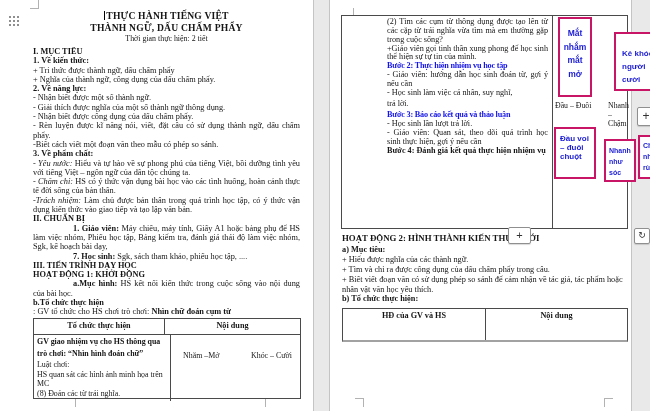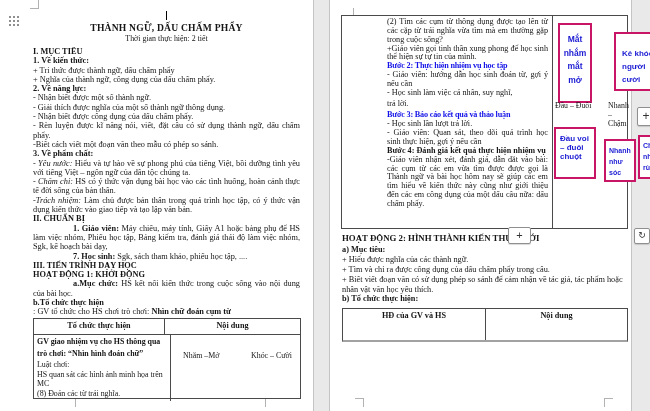--- a/index.html
+++ b/index.html
@@ -41,21 +41,21 @@
   
   #table1{left:11px;top:15px;width:285px;height:212px;}
   #table1 .cellL{width:170px;border-right:1px solid #4a4a4a;padding:2px 4px;
                  font-size:8.2px;line-height:8.85px;text-align:justify;box-sizing:border-box;margin-left:41px;}
   #table1 .cellL p{margin:0;}
   #table1 .cellR{flex:1;position:relative;}
   .step{color:var(--step,#1414e8);font-weight:bold;white-space:nowrap;letter-spacing:-.2px;}
   
   .card{position:absolute;box-sizing:border-box;border:2px solid var(--pink,#c81566);background:#fff;
         color:var(--blue,#1b1bd4);font-weight:bold;font-family:"Liberation Sans","DejaVu Sans",sans-serif;}
-  #card1{left:5px;top:7px;width:34px;height:80px;padding-top:8px;text-align:center;font-size:8.5px;line-height:13.5px;}
+  #card1{left:5px;top:1px;width:34px;height:80px;padding-top:8px;text-align:center;font-size:8.5px;line-height:13.5px;}
   #card2{left:61px;top:16px;width:48px;height:59px;padding:13px 0 0 6px;font-size:8px;line-height:13px;}
   #card3{left:1px;top:111px;width:42px;height:52px;padding:5px 0 0 4px;font-size:8px;line-height:9px;}
   #card4{left:51px;top:123px;width:32px;height:43px;padding:4px 0 0 3px;font-size:7px;line-height:11px;}
   #card5{left:85px;top:119px;width:29px;height:44px;padding:3px 0 0 3px;font-size:7px;line-height:11px;}
   .pairlbl{position:absolute;top:85px;font-size:7.8px;color:#161616;font-family:"Liberation Serif",serif;}
   
   .act2{position:absolute;left:12px;top:234px;width:285px;font-size:8.3px;line-height:9.9px;}
   .act2 p{margin:0;}
   .act2 .h{font-size:8.8px;font-weight:bold;margin-bottom:1px;}
   
@@ -85,21 +85,21 @@
         <i style="left:8px;top:4px"></i>
       <i style="left:0;top:8px"></i>
         <i style="left:4px;top:8px"></i>
         <i style="left:8px;top:8px"></i>
     </div>
     <div class="crop rb" style="left:30px;top:0"></div>
     <div class="crop tr" style="left:67px;top:398px"></div>
     <div class="crop tl" style="left:265px;top:398px"></div>
 
     <div class="titleBlock">
-      <div class="t1"><span class="caret"></span></div>
+      <div class="t1"><span class="caret"></span><span>THỰC HÀNH TIẾNG VIỆT</span></div>
       <div class="t2">THÀNH NGỮ, DẤU CHẤM PHẨY</div>
       <div class="sub">Thời gian thực hiện: 2 tiết</div>
     </div>
 
     <div class="bodyL">
       <p class="bd">I. MỤC TIÊU</p>
       <p class="bi">1. Về kiến thức:</p>
       <p>+ Tri thức được thành ngữ, dấu chấm phẩy</p>
       <p>+ Nghĩa của thành ngữ, công dụng của dấu chấm phẩy.</p>
       <p class="bi">2. Về năng lực:</p>
@@ -110,21 +110,21 @@
       <p>-Biết cách viết một đoạn văn theo mẫu có phép so sánh.</p>
       <p class="bi">3. Về phẩm chất:</p>
       <p><span class="il">- Yêu nước:</span><span> Hiểu và tự hào về sự phong phú của tiếng Việt, bồi dưỡng tình yêu với tiếng Việt – ngôn ngữ của dân tộc chúng ta.</span></p>
       <p><span class="il">- Chăm chỉ:</span><span> HS có ý thức vận dụng bài học vào các tình huống, hoàn cảnh thực tế đời sống của bản thân.</span></p>
       <p><span class="il">-Trách nhiệm:</span><span> Làm chủ được bản thân trong quá trình học tập, có ý thức vận dụng kiến thức vào giao tiếp và tạo lập văn bản.</span></p>
       <p class="bd">II. CHUẨN BỊ</p>
       <p><span class="bd">1. Giáo viên:</span><span> Máy chiếu, máy tính, Giấy A1 hoặc bảng phụ để HS làm việc nhóm, Phiếu học tập, Bảng kiểm tra, đánh giá thái độ làm việc nhóm, Sgk, kế hoạch bài dạy,</span></p>
       <p><span class="bd">7. Học sinh:</span><span> Sgk,  sách tham khảo, phiếu học tập, ....</span></p>
       <p class="bd">III. TIẾN TRÌNH DẠY HỌC</p>
       <p class="bd">HOẠT ĐỘNG 1: KHỞI ĐỘNG</p>
-      <p><span class="bd">a.Mục chức:</span><span> HS kết nối kiến thức trong cuộc sống vào nội dung của bài học.</span></p>
+      <p><span class="bd">a.Mục hình:</span><span> HS kết nối kiến thức trong cuộc sống vào nội dung của bài học.</span></p>
       <p class="bd">b.Tổ chức thực hiện</p>
       <p><span>: GV tổ chức cho HS chơi trò chơi: </span><span class="bi">Nhìn chữ đoán cụm từ</span></p>
     </div>
 
     <div class="tbl" id="tableL">
       <div class="trow hrow">
         <div class="cL hcell">Tổ chức thực hiện</div>
         <div class="cR hcell">Nội dung</div>
       </div>
       <div class="trow">
@@ -154,21 +154,20 @@
           <p>(2) Tìm các cụm từ thông dụng được tạo lên từ các cặp từ trái nghĩa vừa tìm mà em thường gặp trong cuộc sống?</p>
           <p>+Giáo viên gọi tinh thần xung phong để học sinh thể hiện sự tự tin của mình.</p>
           <p class="step">Bước 2: Thực hiện nhiệm vụ học tập</p>
           <p>- Giáo viên: hướng dẫn học sinh đoán từ, gợi ý nếu cần</p>
           <p>- Học sinh làm việc cá nhân, suy nghĩ,</p>
           <p style="margin:2.5px 0">trả lời.</p>
           <p class="step" style="margin-top:2px">Bước 3: Báo cáo kết quả và thảo luận</p>
           <p>- Học sinh lần lượt trả lời.</p>
           <p>- Giáo viên: Quan sát, theo dõi quá trình học sinh thực hiện, gợi ý nếu cần</p>
           <p class="bd">Bước 4: Đánh giá kết quả thực hiện nhiệm vụ</p>
-          <p>-Giáo viên nhận xét, đánh giá, dẫn dắt vào bài: các cụm từ các em vừa tìm được được gọi là Thành ngữ và bài học hôm nay sẽ giúp các em tìm hiểu về kiến thức này cũng như giới thiệu đến các em công dụng của một dấu câu nữa: dấu chấm phẩy.</p>
         </div>
         <div class="cellR">
           <div class="card" id="card1">Mắt nhắm mắt mở</div>
           <div class="card" id="card2">Kẻ khóc người cười</div>
           <span class="pairlbl" style="left:2px">Đầu – Đuôi</span>
           <span class="pairlbl" style="left:55px">Nhanh – Chậm</span>
           <div class="card" id="card3">Đầu voi – đuôi chuột</div>
           <div class="card" id="card4">Nhanh như sóc</div>
           <div class="card" id="card5">Chậm như rùa</div>
         </div>

